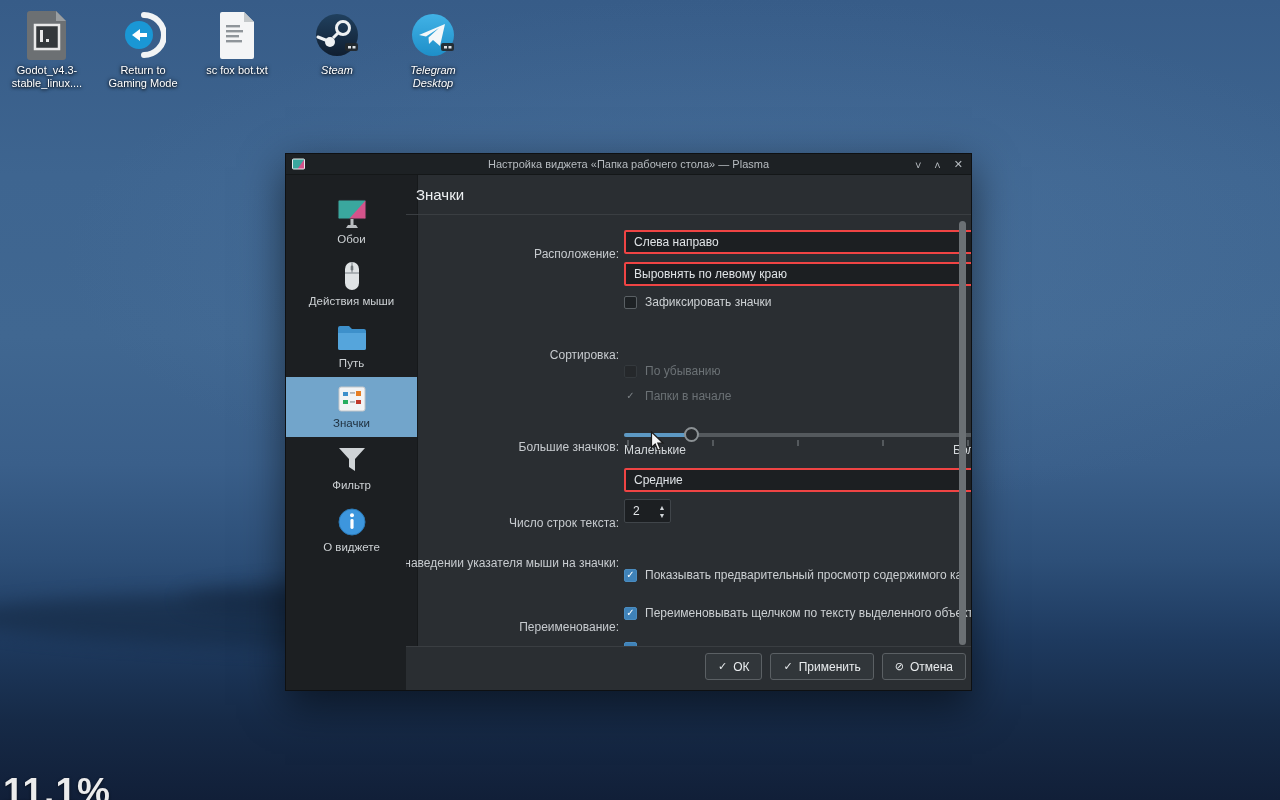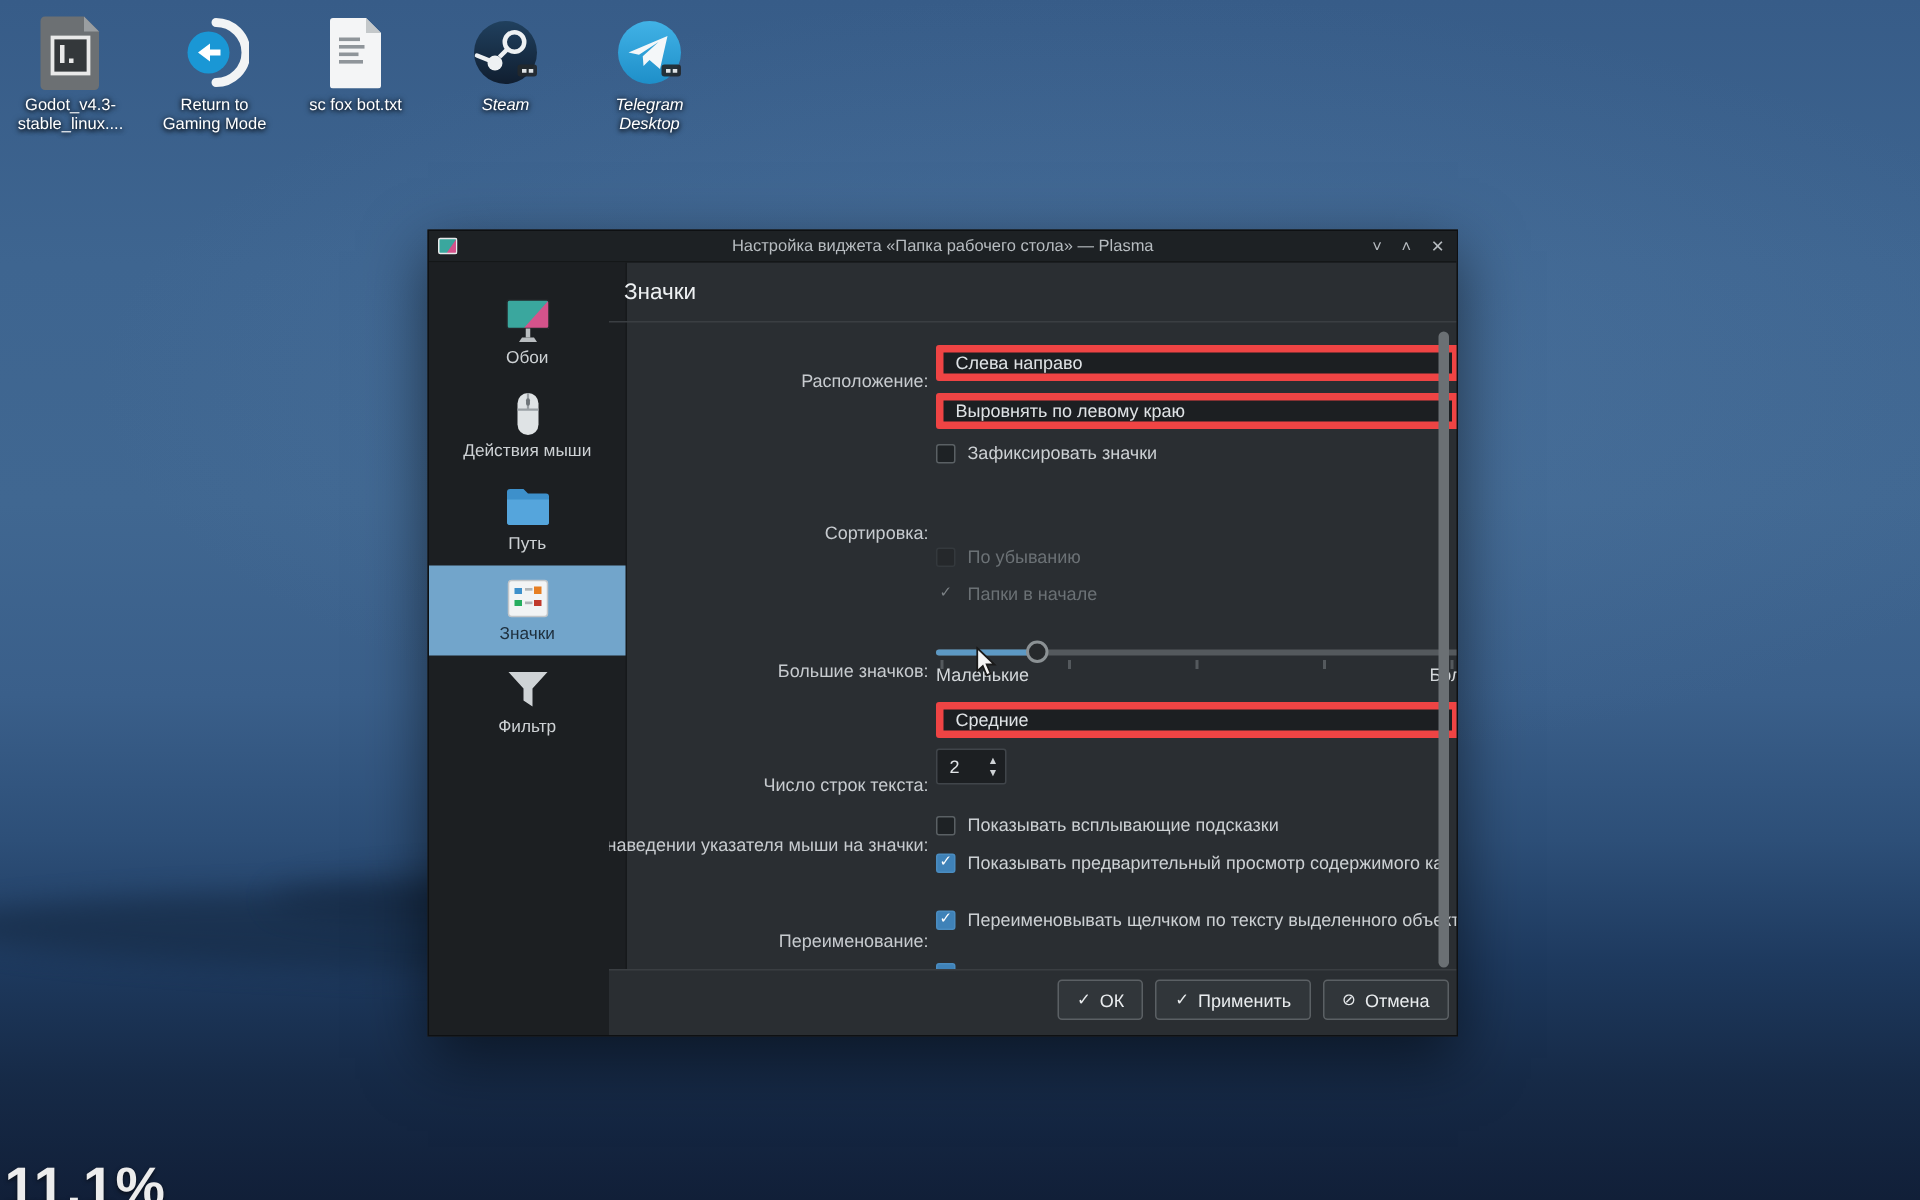--- a/index.html
+++ b/index.html
@@ -46,21 +46,21 @@
 
   .content { position:absolute; left:120px; top:21px; right:0; bottom:0; overflow:hidden; }
   .page-title { position:absolute; left:10px; top:11px; font-size:15px; color:#eef1f3; font-weight:500; }
   .hdr-sep { position:absolute; left:0; right:0; top:39px; height:1px; background:#3a3e42; }
 
   .flabel { position:absolute; left:0; width:213px; height:24px; display:flex;
     justify-content:flex-end; align-items:center; overflow:hidden; white-space:nowrap;
     color:#c7cbcf;margin-top:12px; }
   .flabel > span { flex:0 0 auto; }
   .field { position:absolute; left:218px; width:349px; height:24px; background:#1c1f22;
-    border:5px solid #ef4444; border-radius:2px; color:#dfe3e6; display:flex; align-items:center;
+    border:2px solid #ef4444; border-radius:2px; color:#dfe3e6; display:flex; align-items:center;
     padding:0 8px; white-space:nowrap; overflow:hidden; }
   .fcheck { position:absolute; left:218px; height:16px; display:flex; gap:8px; align-items:center;
     white-space:nowrap; overflow:hidden; width:349px; }
   .cb { width:13px; height:13px; flex:0 0 13px; border:1px solid #5a6064; border-radius:2px;
     background:#1e2225; display:flex; align-items:center; justify-content:center;
     font-size:10px; line-height:10px; color:#fff; }
   .cb.checked { background:#3f82b8; border-color:#4a8cc0; }
   .fcheck.disabled { color:#6b7175; }
   .fcheck.disabled .cb { border-color:#34393d; background:#25282b; color:#7d8286; }
   .fcheck.disabled .cb.nobox { border-color:transparent; background:transparent; }
@@ -273,20 +273,30 @@
       <span class="si-label">Значки</span>
     </div>
     <div class="side-item">
       <span>
         <svg width="34" height="32" viewBox="0 0 34 32">
           <path d="M4 4 h26 l-10 11 v12 l-6 -4 v-8 z" fill="#cfd3d6"></path>
         </svg>
       </span>
       <span class="si-label">Фильтр</span>
     </div>
+    <div class="side-item">
+      <span>
+        <svg width="32" height="32" viewBox="0 0 32 32">
+          <circle cx="16" cy="16" r="13" fill="#3d96dd" stroke="#2b7ab8" stroke-width="1"></circle>
+          <rect x="14.4" y="13" width="3.2" height="10" rx="1.4" fill="#fff"></rect>
+          <circle cx="16" cy="9.3" r="2" fill="#fff"></circle>
+        </svg>
+      </span>
+      <span class="si-label">О виджете</span>
+    </div>
   </div>
 
   <div class="content">
     <div class="page-title">Значки</div>
     <div class="hdr-sep"></div>
 
     <div class="flabel" style="top:55px">
         <span>Расположение:</span>
       </div>
     <div class="field" style="top:55px">
@@ -342,24 +352,20 @@
       <span class="val">2</span>
       <span class="arr">
         <span>▲</span>
         <span>▼</span>
       </span>
     </div>
 
     <div class="flabel" style="top:364px">
         <span>При наведении указателя мыши на значки:</span>
       </div>
-    <div class="fcheck" style="top:367px">
-      <span class="cb"></span>
-      <span>Показывать всплывающие подсказки</span>
-    </div>
     <div class="fcheck" style="top:392px">
       <span class="cb checked">✓</span>
       <span>Показывать предварительный просмотр содержимого ка</span>
     </div>
 
     <div class="flabel" style="top:428px">
         <span>Переименование:</span>
       </div>
     <div class="fcheck" style="top:430px">
       <span class="cb checked">✓</span>

